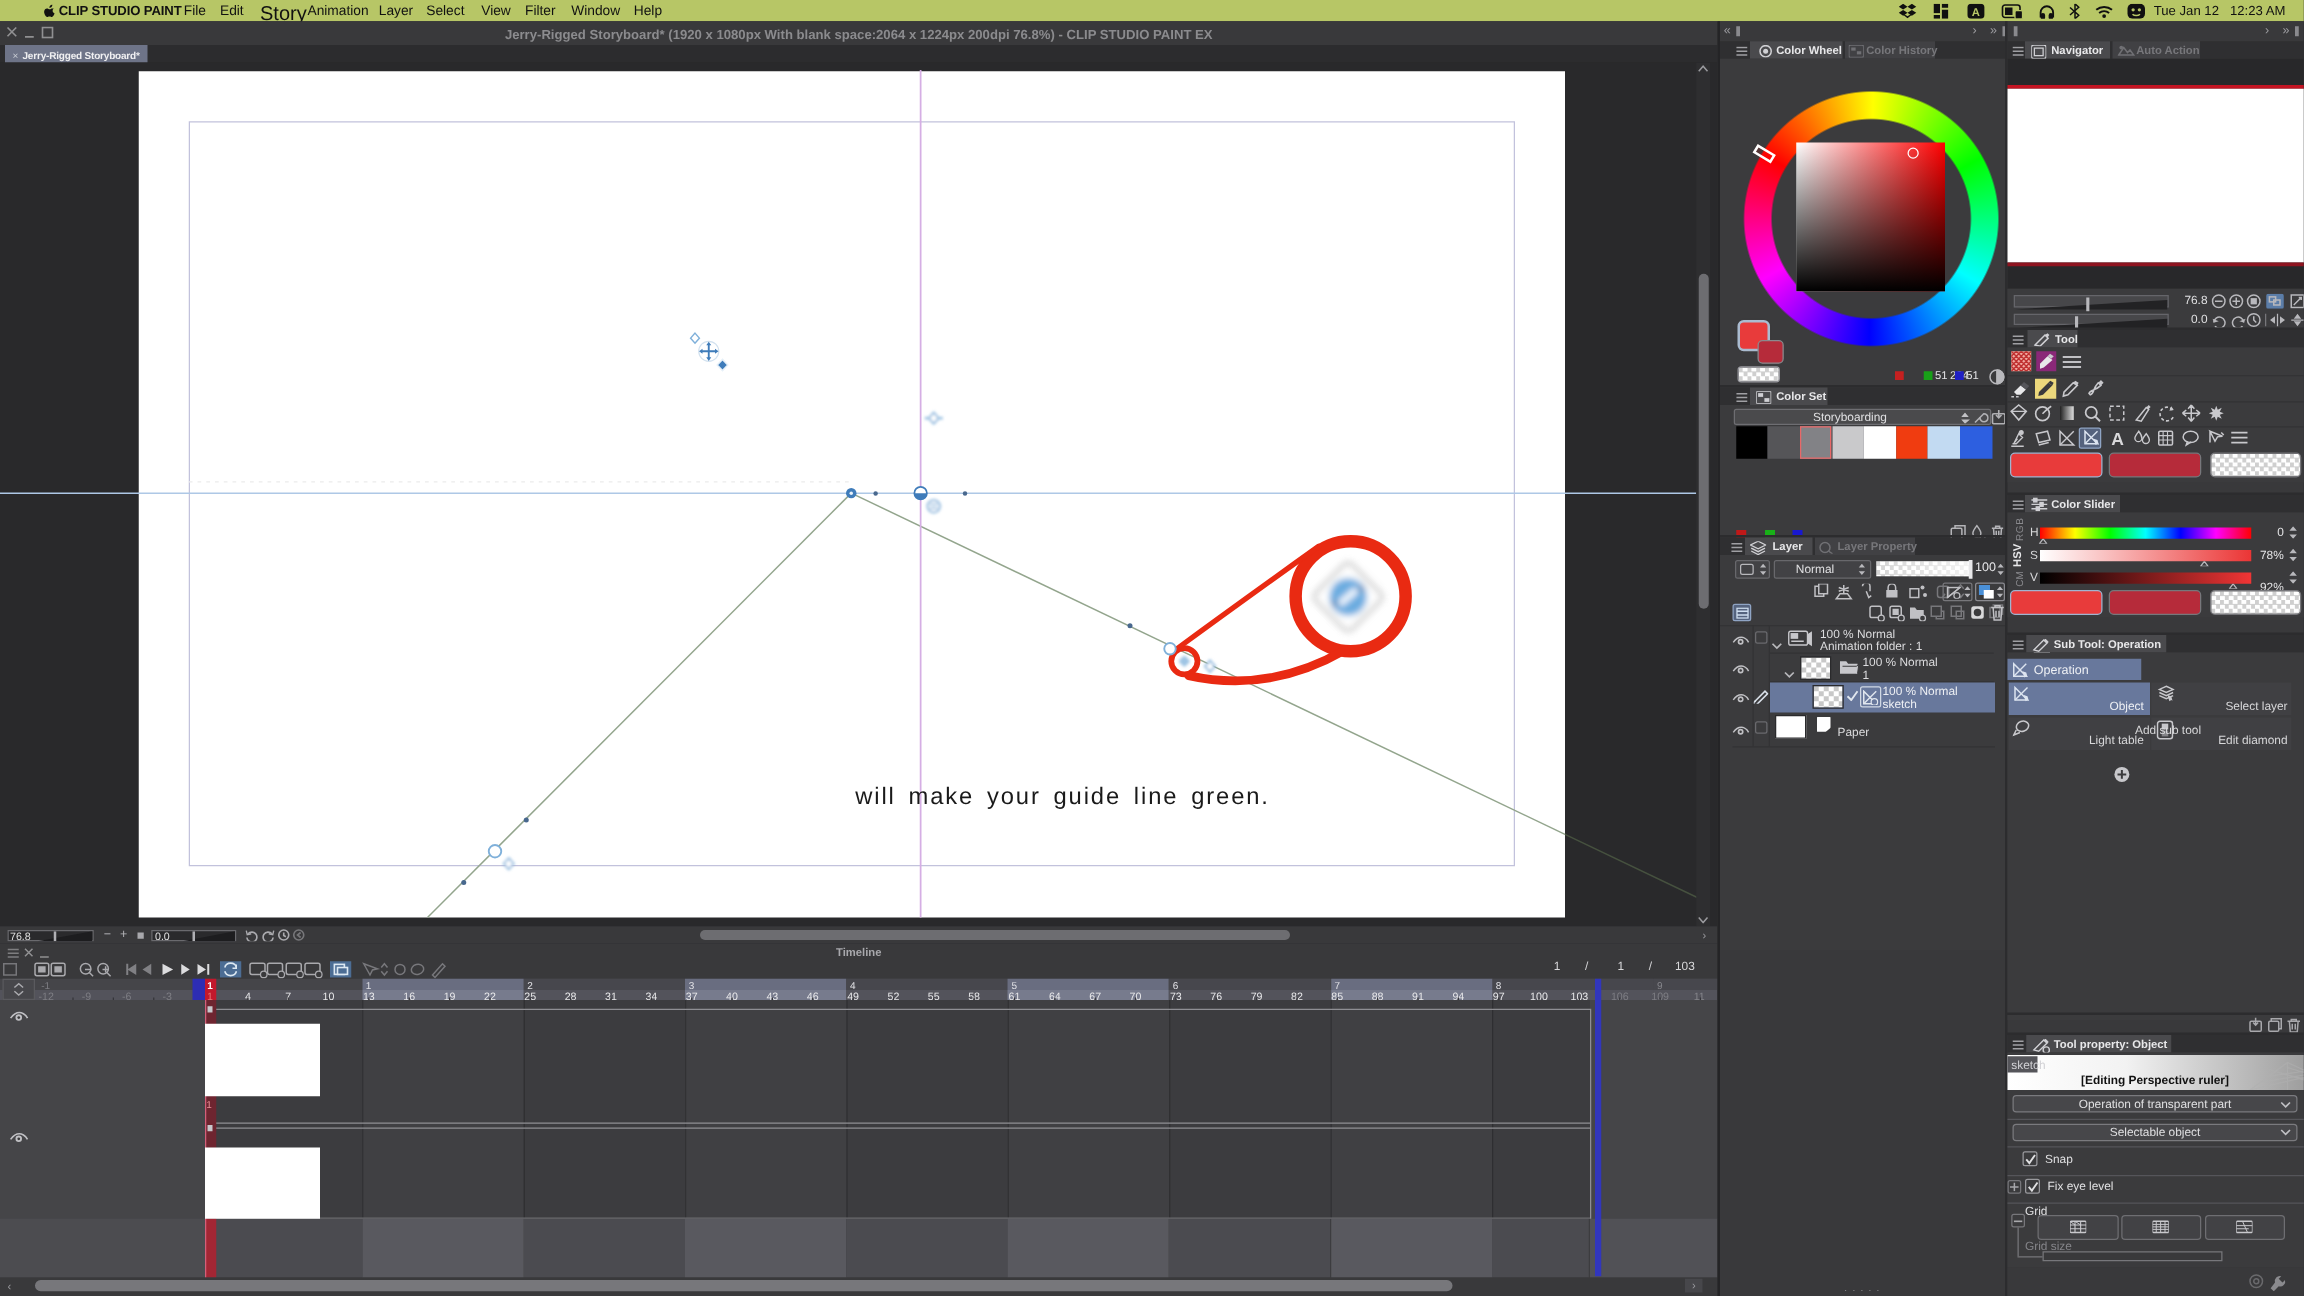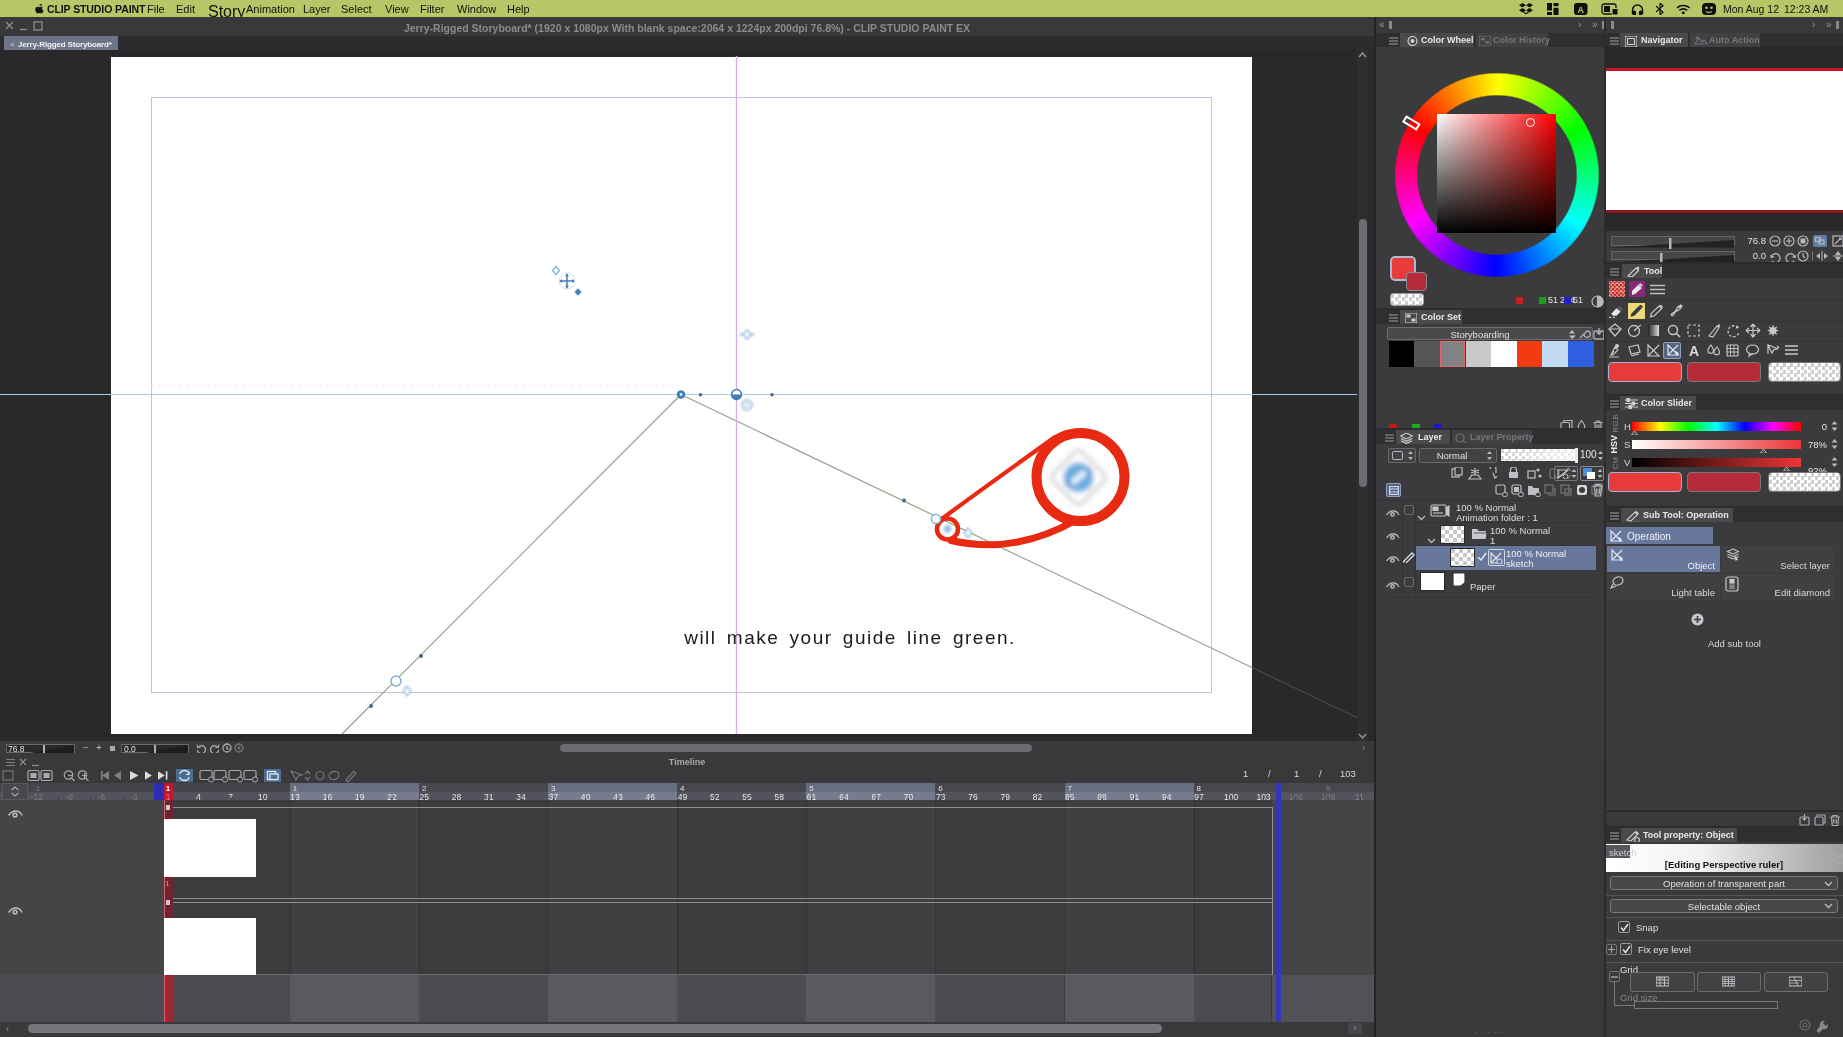--- a/index.html
+++ b/index.html
@@ -55,21 +55,21 @@
         <path d="M2.3 6.4a6.5 6.5 0 0 1 8 0"></path>
         <circle cx="6.3" cy="8.8" r="1.5" fill="#101010" stroke="none"></circle>
       </g>
       <g transform="translate(183 0)">
         <rect x="0" y="0" width="14" height="12" rx="4" fill="#101010"></rect>
         <circle cx="4.5" cy="4.8" r="1.3" fill="#b7c666"></circle>
         <circle cx="9.5" cy="4.8" r="1.3" fill="#b7c666"></circle>
         <path d="M4 8.4c1.5 1.4 4.5 1.4 6 0" stroke="#b7c666" stroke-width="1.2" fill="none"></path>
       </g>
     </svg>
-    <div class="tx" style="left:1723px;top:3px;font-size:10.5px;color:#111;">Mon Aug 12</div>
+    <div class="tx" style="left:1723px;top:3px;font-size:10.5px;color:#111;">Tue Jan 12</div>
     <div class="tx" style="left:1784px;top:3px;font-size:10.5px;color:#111;">12:23 AM</div>
     <div class="a" style="left:0px;top:17px;width:1374px;height:19px;background:#39393b"></div>
     <svg class="a" style="left:5px;top:21px" width="40" height="11" viewBox="0 0 40 11" stroke="#909092" fill="none" stroke-width="1.3">
       <path d="M1 1l7 7M8 1l-7 7"></path>
       <path d="M15 8.5h7"></path>
       <rect x="29" y="1" width="8" height="8"></rect>
     </svg>
     <div class="tx" style="left:687px;top:21.5px;transform:translateX(-50%);font-size:10.5px;color:#8b8b8e;font-weight:700">Jerry-Rigged Storyboard* (1920 x 1080px With blank space:2064 x 1224px 200dpi 76.8%)  - CLIP STUDIO PAINT EX</div>
     <div class="a" style="left:0px;top:36px;width:1374px;height:14px;background:#2c2c2e"></div>
     <div class="a" style="left:4px;top:36px;width:114px;height:13.5px;background:#6e7488"></div>
@@ -954,21 +954,21 @@
     <svg class="a" style="left:1725px;top:575.5px" width="14" height="16" viewBox="0 0 14 16" fill="none" stroke="#c8c8cc" stroke-width="1.2">
       <rect x="1" y="1" width="12" height="14" rx="2"></rect>
       <rect x="5" y="3.5" width="4" height="3.5" fill="#c8c8cc"></rect>
       <rect x="5" y="9" width="4" height="3.5" fill="#c8c8cc" opacity=".5"></rect>
     </svg>
     <div class="tx" style="left:1830px;top:587px;transform:translateX(-100%);font-size:9.5px;color:#d8d8da;">Edit diamond</div>
     <svg class="a" style="left:1691px;top:613px" width="13" height="13" viewBox="0 0 13 13">
       <circle cx="6.5" cy="6.5" r="6" fill="#c8c8cc"></circle>
       <path d="M6.5 3v7M3 6.5h7" stroke="#3b3b3d" stroke-width="1.6"></path>
     </svg>
-    <div class="tx" style="left:1708px;top:638px;font-size:9.5px;color:#d8d8da;">Add sub tool</div>
+    <div class="tx" style="left:1708px;top:579px;font-size:9.5px;color:#d8d8da;">Add sub tool</div>
     <div class="a" style="left:1604px;top:810px;width:239px;height:2px;background:#2c2c2e"></div>
     <svg class="a" style="left:1799px;top:814px" width="42" height="12" viewBox="0 0 42 12" fill="none" stroke="#a8a8ac" stroke-width="1.2">
       <rect x="1" y="3" width="9" height="8" rx="1"></rect>
       <path d="M5.5 0v6M3.5 4l2 2.2L7.5 4"></path>
       <rect x="16" y="3" width="8" height="8" rx="1"></rect>
       <path d="M18 3V1h8v8h-2"></path>
       <path d="M31 3h10M34 3V1.5h4V3M32.5 3l.7 8.5h5.6l.7-8.5M34.8 5v4.5M37.2 5v4.5"></path>
     </svg>
     <div class="a" style="left:1604px;top:826px;width:239px;height:2px;background:#2c2c2e"></div>
     <div class="a" style="left:1606px;top:828px;width:237px;height:14px;background:#2f2f31"></div>

